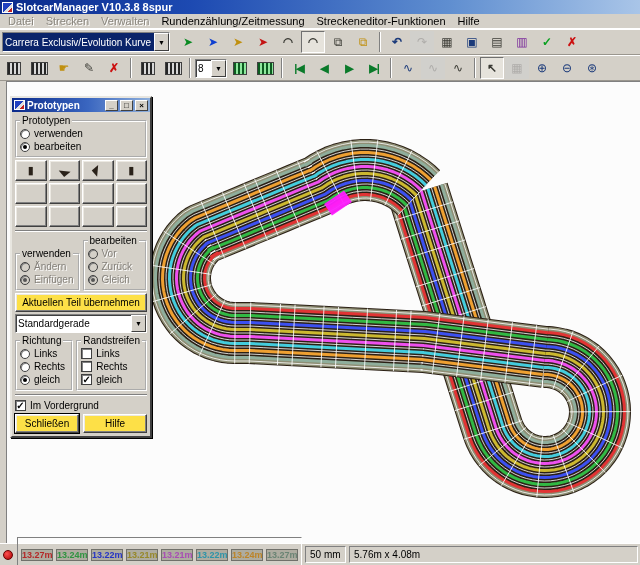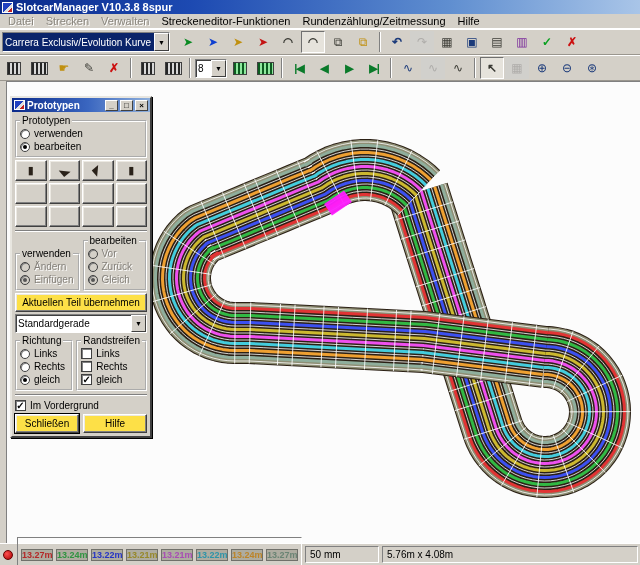--- a/index.html
+++ b/index.html
@@ -103,22 +103,22 @@
 
   <div class="titlebar">
     <span class="appicon"></span>
     <span>SlotcarManager V10.3.8 8spur</span>
   </div>
 
   <div class="menubar">
     <span class="mi dis">Datei</span>
     <span class="mi dis">Strecken</span>
     <span class="mi dis">Verwalten</span>
+    <span class="mi">Rundenzählung/Zeitmessung</span>
     <span class="mi">Streckeneditor-Funktionen</span>
-    <span class="mi">Rundenzählung/Zeitmessung</span>
     <span class="mi">Hilfe</span>
   </div>
 
   <div class="toolbar">
     <div class="combo" style="width:168px">
       <span class="cfield sel">Carrera Exclusiv/Evolution Kurve 1/</span>
       <span class="cbtn">
           <span>▼</span>
         </span>
     </div>
@@ -484,17 +484,17 @@
     <div class="spanel swatches">
       <span class="swatch" style="color: rgb(180, 40, 40);">13.27m</span>
       <span class="swatch" style="color: rgb(46, 148, 64);">13.24m</span>
       <span class="swatch" style="color: rgb(38, 52, 196);">13.22m</span>
       <span class="swatch" style="color: rgb(150, 136, 42);">13.21m</span>
       <span class="swatch" style="color: rgb(168, 76, 180);">13.21m</span>
       <span class="swatch" style="color: rgb(46, 148, 168);">13.22m</span>
       <span class="swatch" style="color: rgb(188, 132, 40);">13.24m</span>
       <span class="swatch" style="color: rgb(106, 132, 116);">13.27m</span>
     </div>
-    <div class="spanel" style="width:74px">50 mm</div>
+    <div class="spanel" style="width:41px">50 mm</div>
     <div class="spanel" style="flex:1">5.76m x 4.08m</div>
   </div>
 
 </div>
 
 </body></html>

